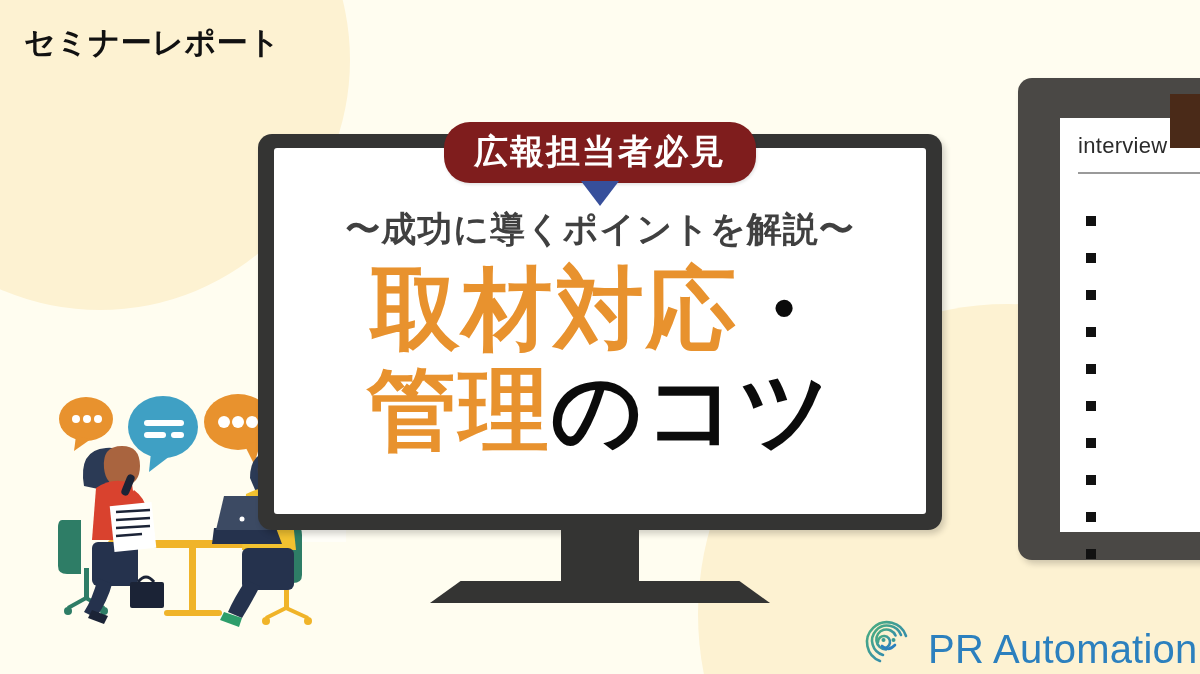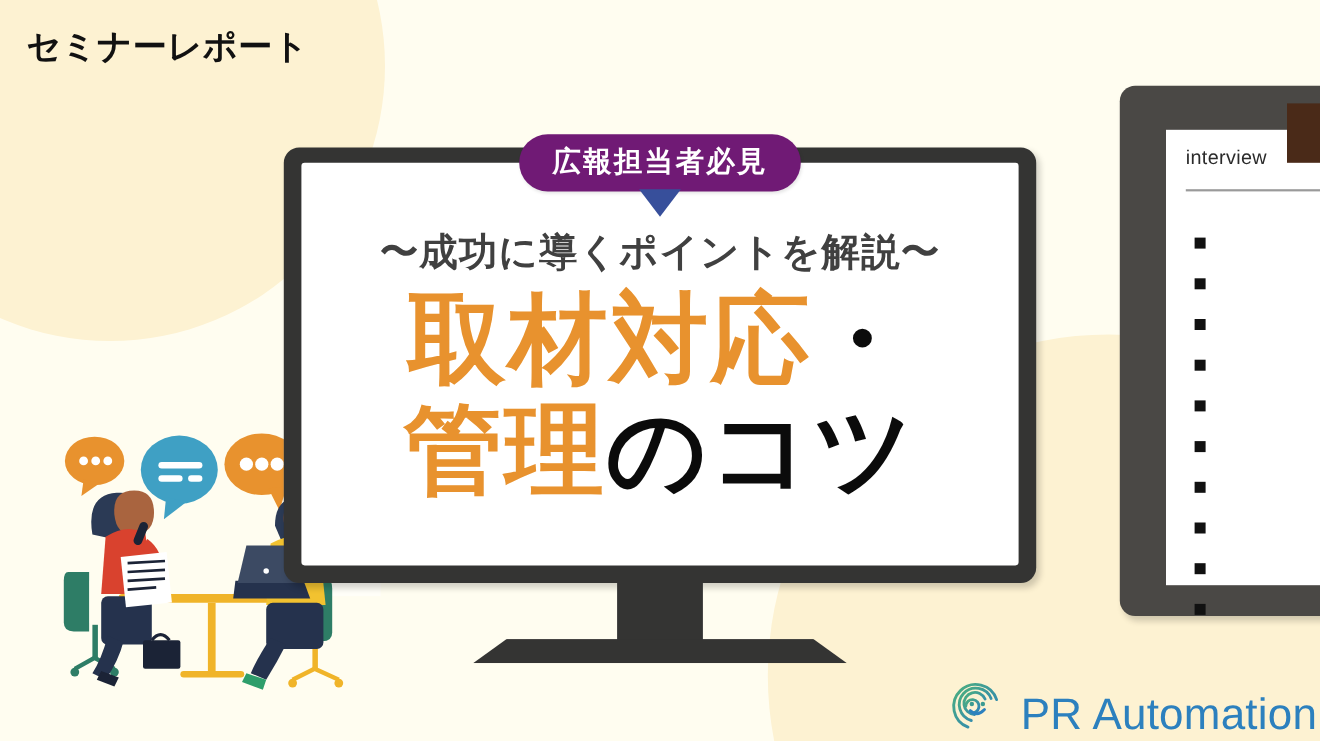--- a/index.html
+++ b/index.html
@@ -99,25 +99,25 @@
 
   
   #badge-wrap {
     position: absolute;
     left: 50%;
     transform: translateX(-50%);
     top: -26px;
     z-index: 6;
   }
   #badge {
-    background: #701a75;
+    background: #7f1d1d;
     color: #ffffff;
     border-radius: 26px;
     padding: 10px 30px 12px 30px;
-    font-size: 26px;
+    font-size: 34px;
     font-weight: 700;
     letter-spacing: 2px;
     white-space: nowrap;
     line-height: 1.15;
     box-shadow: 1px 2px 3px rgba(0,0,0,0.10);
   }
   #badge-tail {
     position: absolute;
     left: 50%;
     transform: translateX(-50%);
@@ -186,21 +186,21 @@
     top: 16px;
     width: 110px;
     height: 54px;
     background: #4A2A18;
     z-index: 3;
   }
   #tablet-title {
     position: absolute;
     left: 18px;
     top: 15px;
-    font-size: 18px;
+    font-size: 22px;
     color: #2b2b2b;
     letter-spacing: 0.3px;
   }
   #tablet-rule {
     position: absolute;
     left: 18px;
     right: 0;
     top: 54px;
     height: 2px;
     background: #9a9a9a;

